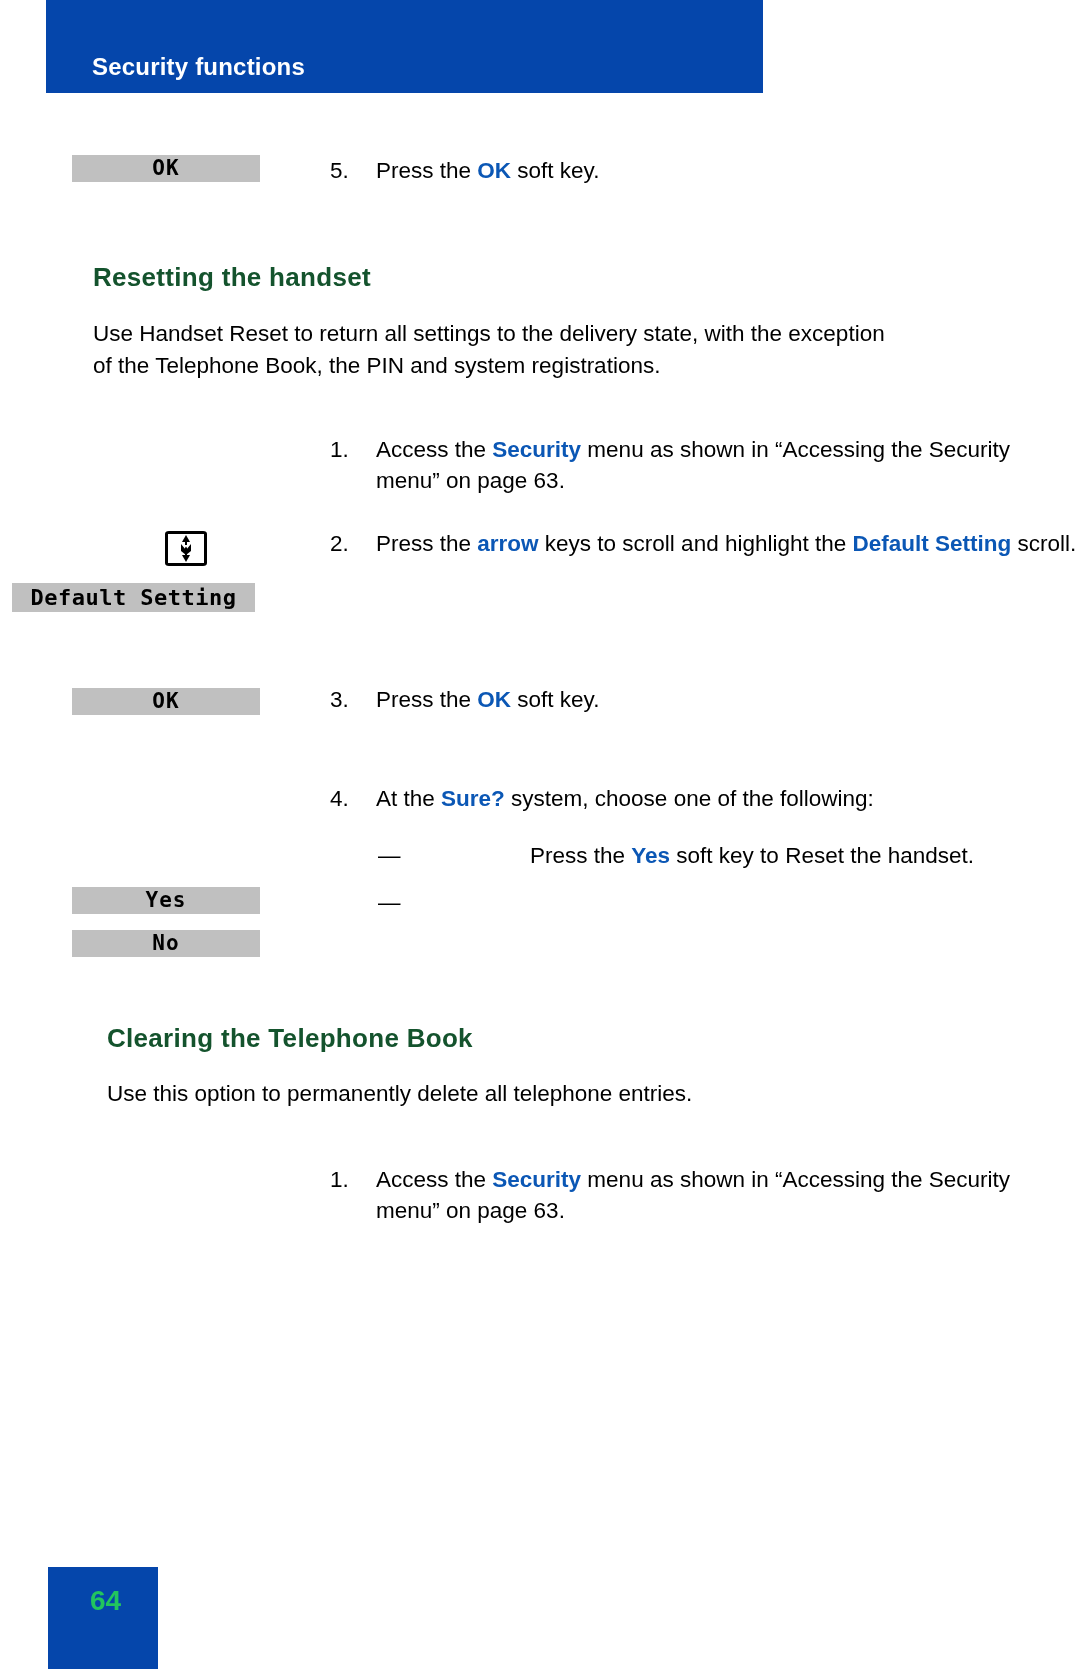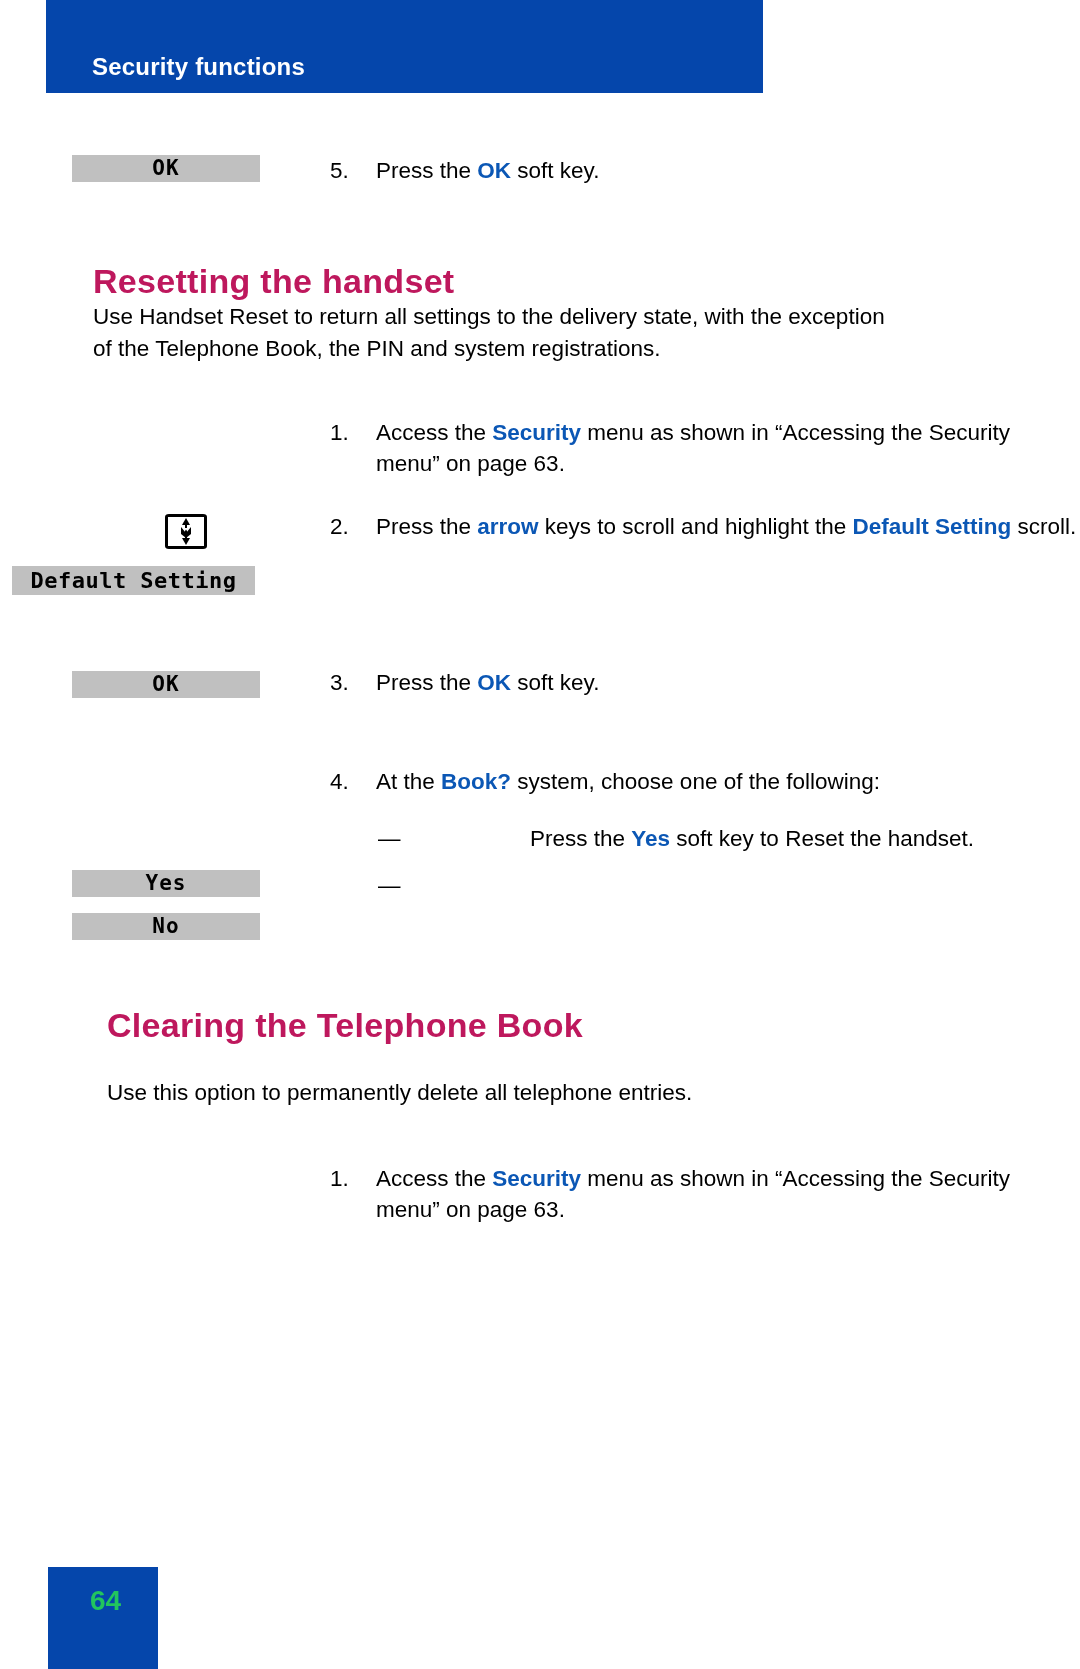--- a/index.html
+++ b/index.html
@@ -57,22 +57,22 @@
     flex: 0 0 330px;
     position: relative;
   }
   .textcol {
     flex: 1 1 auto;
     position: relative;
   }
 
   
   .h1 {
-    color: #be185d;
-    font-size: 34px;
+    color: #14532d;
+    font-size: 26px;
     font-weight: bold;
     letter-spacing: 0.3px;
     margin: 0;
     padding: 0;
   }
   .para {
     font-size: 22.5px;
     line-height: 32px;
     color: #000000;
     margin: 0;
@@ -180,21 +180,21 @@
     <div class="textcol">
       <div class="step">
         <span class="step-num">5.</span>
         <span class="step-body"><span>Press the </span><span class="kw">OK</span><span> soft key.</span></span>
       </div>
     </div>
   </div>
 
   <div style="margin-top:76px; padding-left:93px;">
     <div class="h1">Resetting the handset</div>
-    <p class="para" style="width:800px;">Use Handset Reset to return all settings to the delivery state, with the exception of the Telephone Book, the PIN and system registrations.</p>
+    <p class="para" style="margin-top:25px; width:800px;">Use Handset Reset to return all settings to the delivery state, with the exception of the Telephone Book, the PIN and system registrations.</p>
   </div>
 
   <div class="row" style="margin-top:52px;">
     <div class="gutter"></div>
     <div class="textcol">
       <div class="step">
         <span class="step-num">1.</span>
         <span class="step-body" style="width:560px;"><span>Access the </span><span class="kw">Security</span><span> menu as shown in “Accessing the Security menu” on page 63.</span></span>
       </div>
     </div>
@@ -236,37 +236,37 @@
   </div>
 
   <div class="row" style="margin-top:68px;">
     <div class="gutter">
       <div class="lcd lcd-softkey" style="margin-left:72px; margin-top:104px;">Yes</div>
       <div class="lcd lcd-softkey" style="margin-left:72px; margin-top:16px;">No</div>
     </div>
     <div class="textcol">
       <div class="step">
         <span class="step-num">4.</span>
-        <span class="step-body" style="width:520px;"><span>At the </span><span class="kw">Book?</span><span> system, choose one of the following:</span></span>
+        <span class="step-body" style="width:520px;"><span>At the </span><span class="kw">Sure?</span><span> system, choose one of the following:</span></span>
       </div>
 
       <div class="dash-step" style="margin-top:26px; padding-left:48px;">
         <span class="dash-mark">—</span>
         <span class="step-body" style="width:470px;text-align:center;"><span>Press the </span><span class="kw">Yes</span><span> soft key to Reset the handset.</span></span>
       </div>
 
       <div class="dash-step" style="margin-top:16px; padding-left:48px;">
         <span class="dash-mark">—</span>
       </div>
     </div>
   </div>
 
   <div style="margin-top:66px; padding-left:107px;">
     <div class="h1">Clearing the Telephone Book</div>
-    <p class="para" style="margin-top:32px; width:800px;">Use this option to permanently delete all telephone entries.</p>
+    <p class="para" style="margin-top:24px; width:800px;">Use this option to permanently delete all telephone entries.</p>
   </div>
 
   <div class="row" style="margin-top:54px;">
     <div class="gutter"></div>
     <div class="textcol">
       <div class="step">
         <span class="step-num">1.</span>
         <span class="step-body" style="width:560px;"><span>Access the </span><span class="kw">Security</span><span> menu as shown in “Accessing the Security menu” on page 63.</span></span>
       </div>
     </div>

